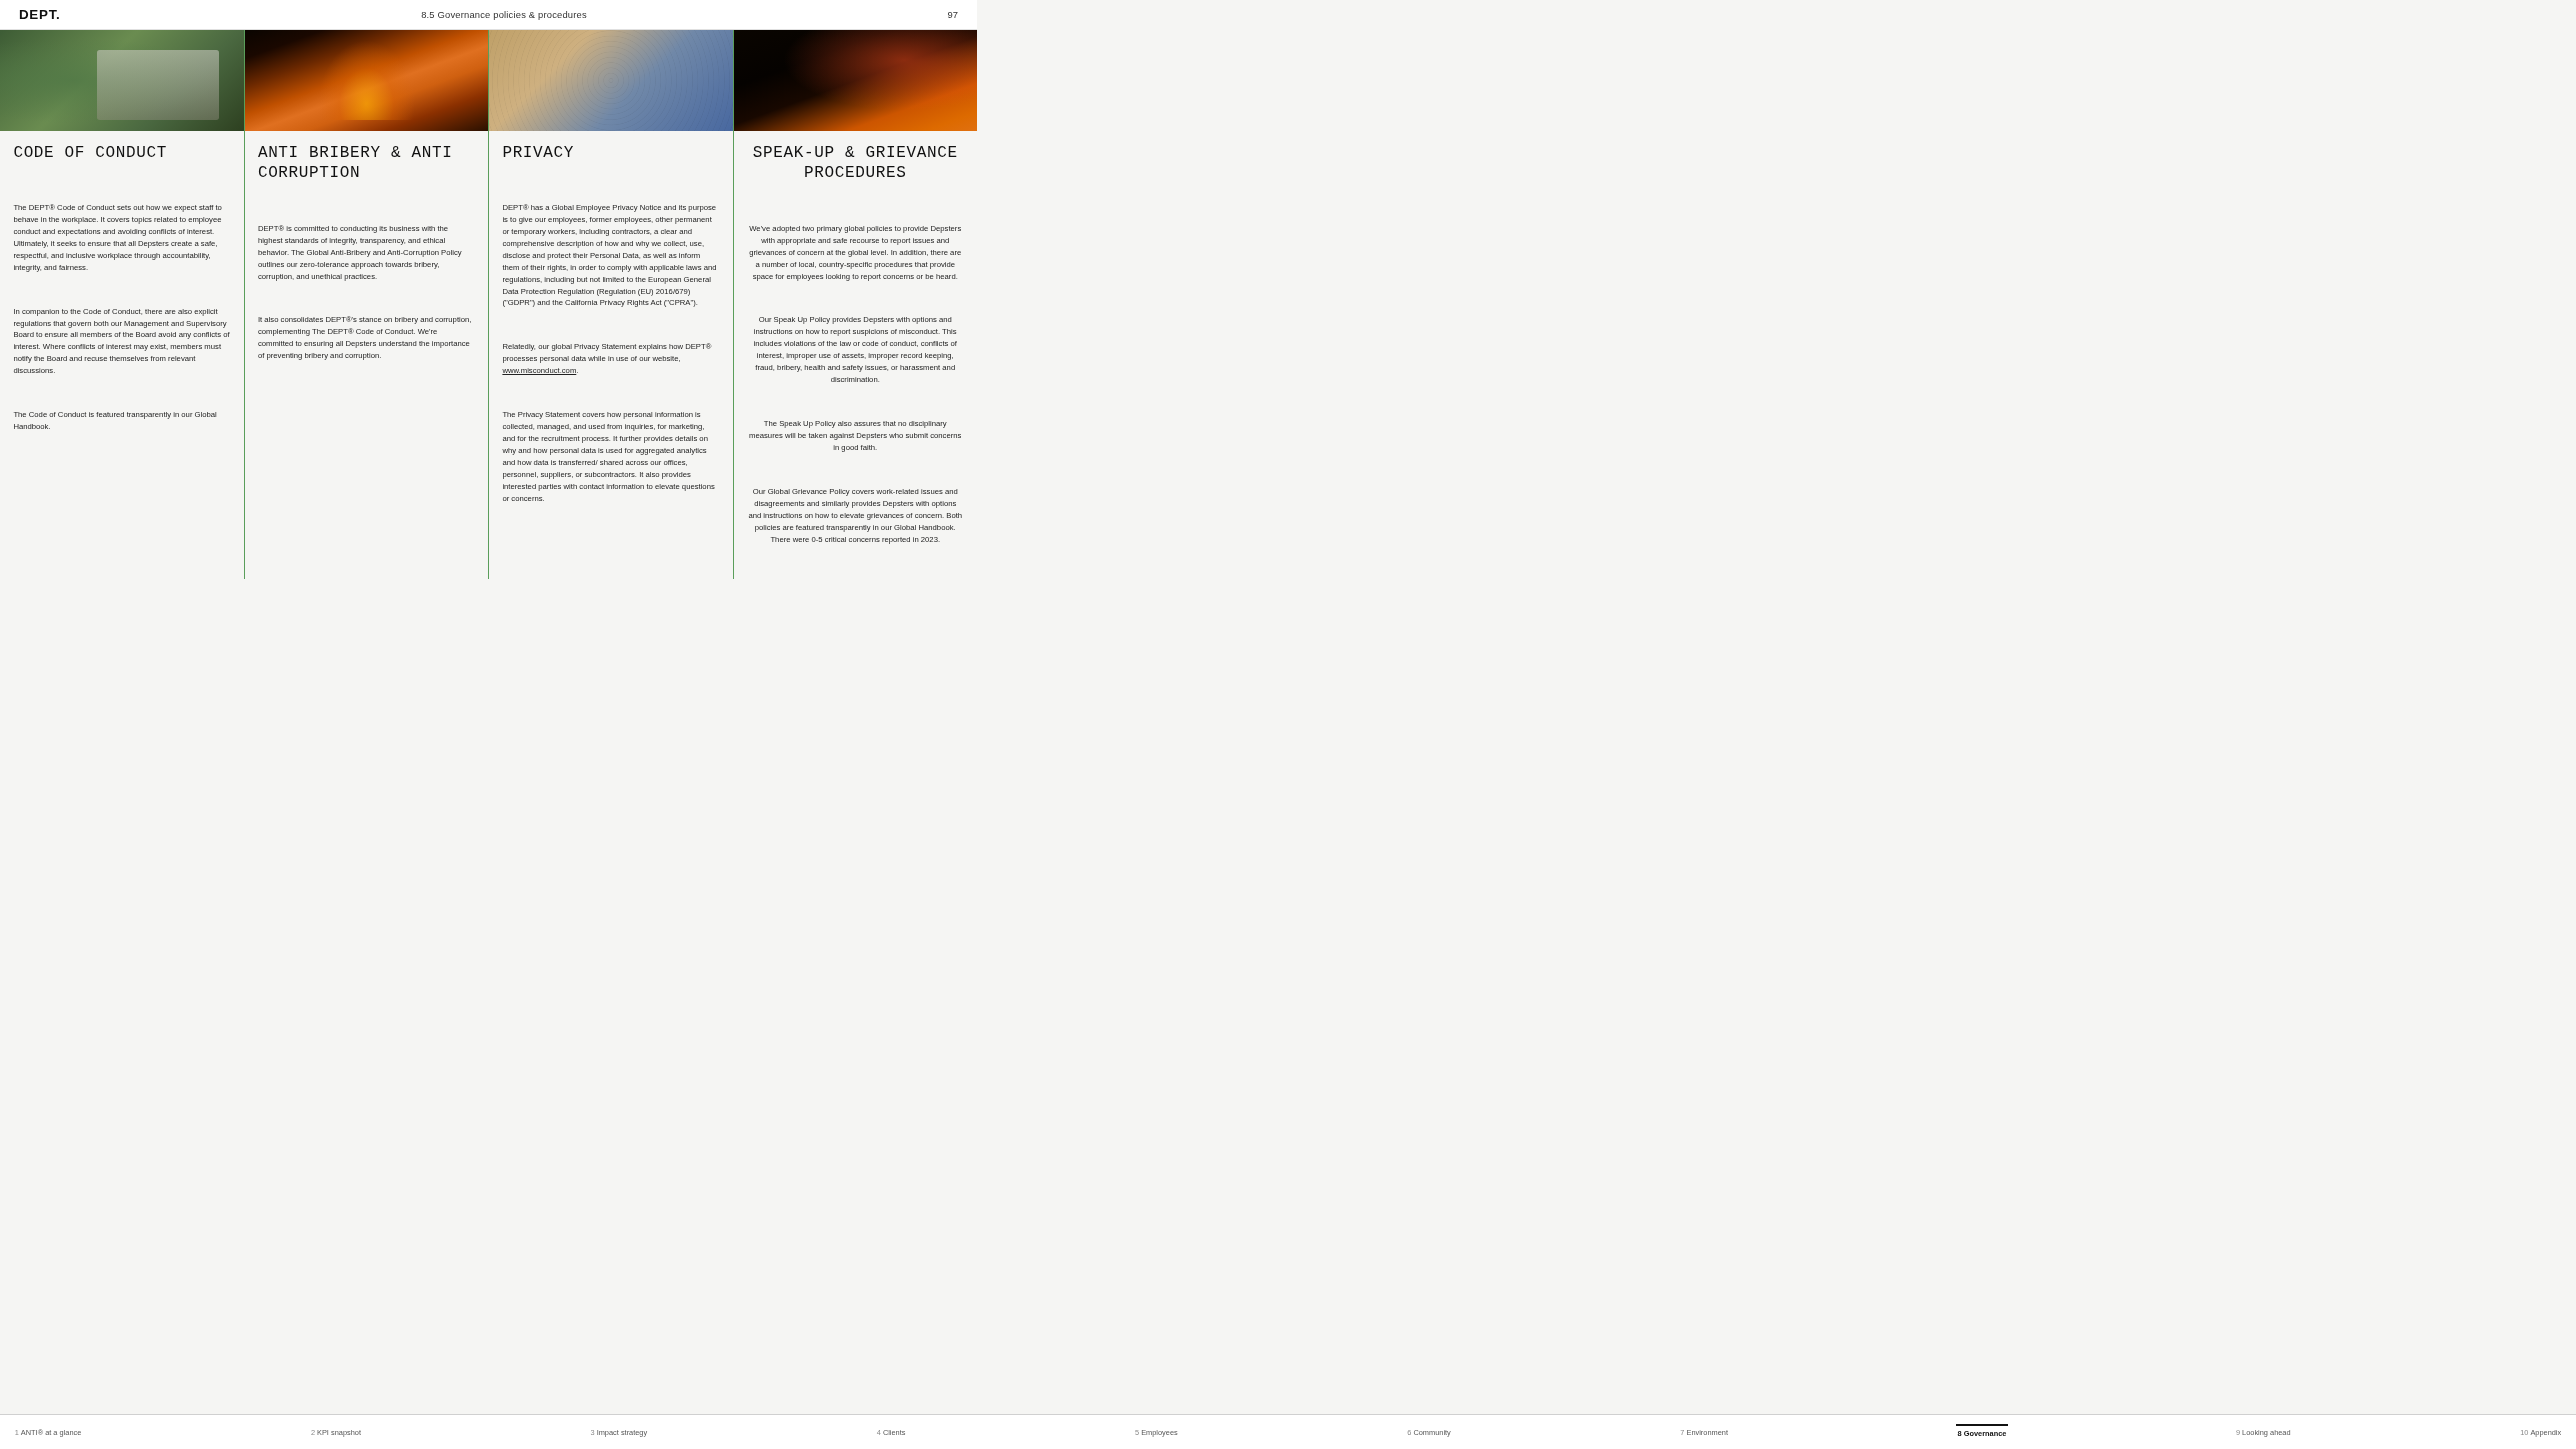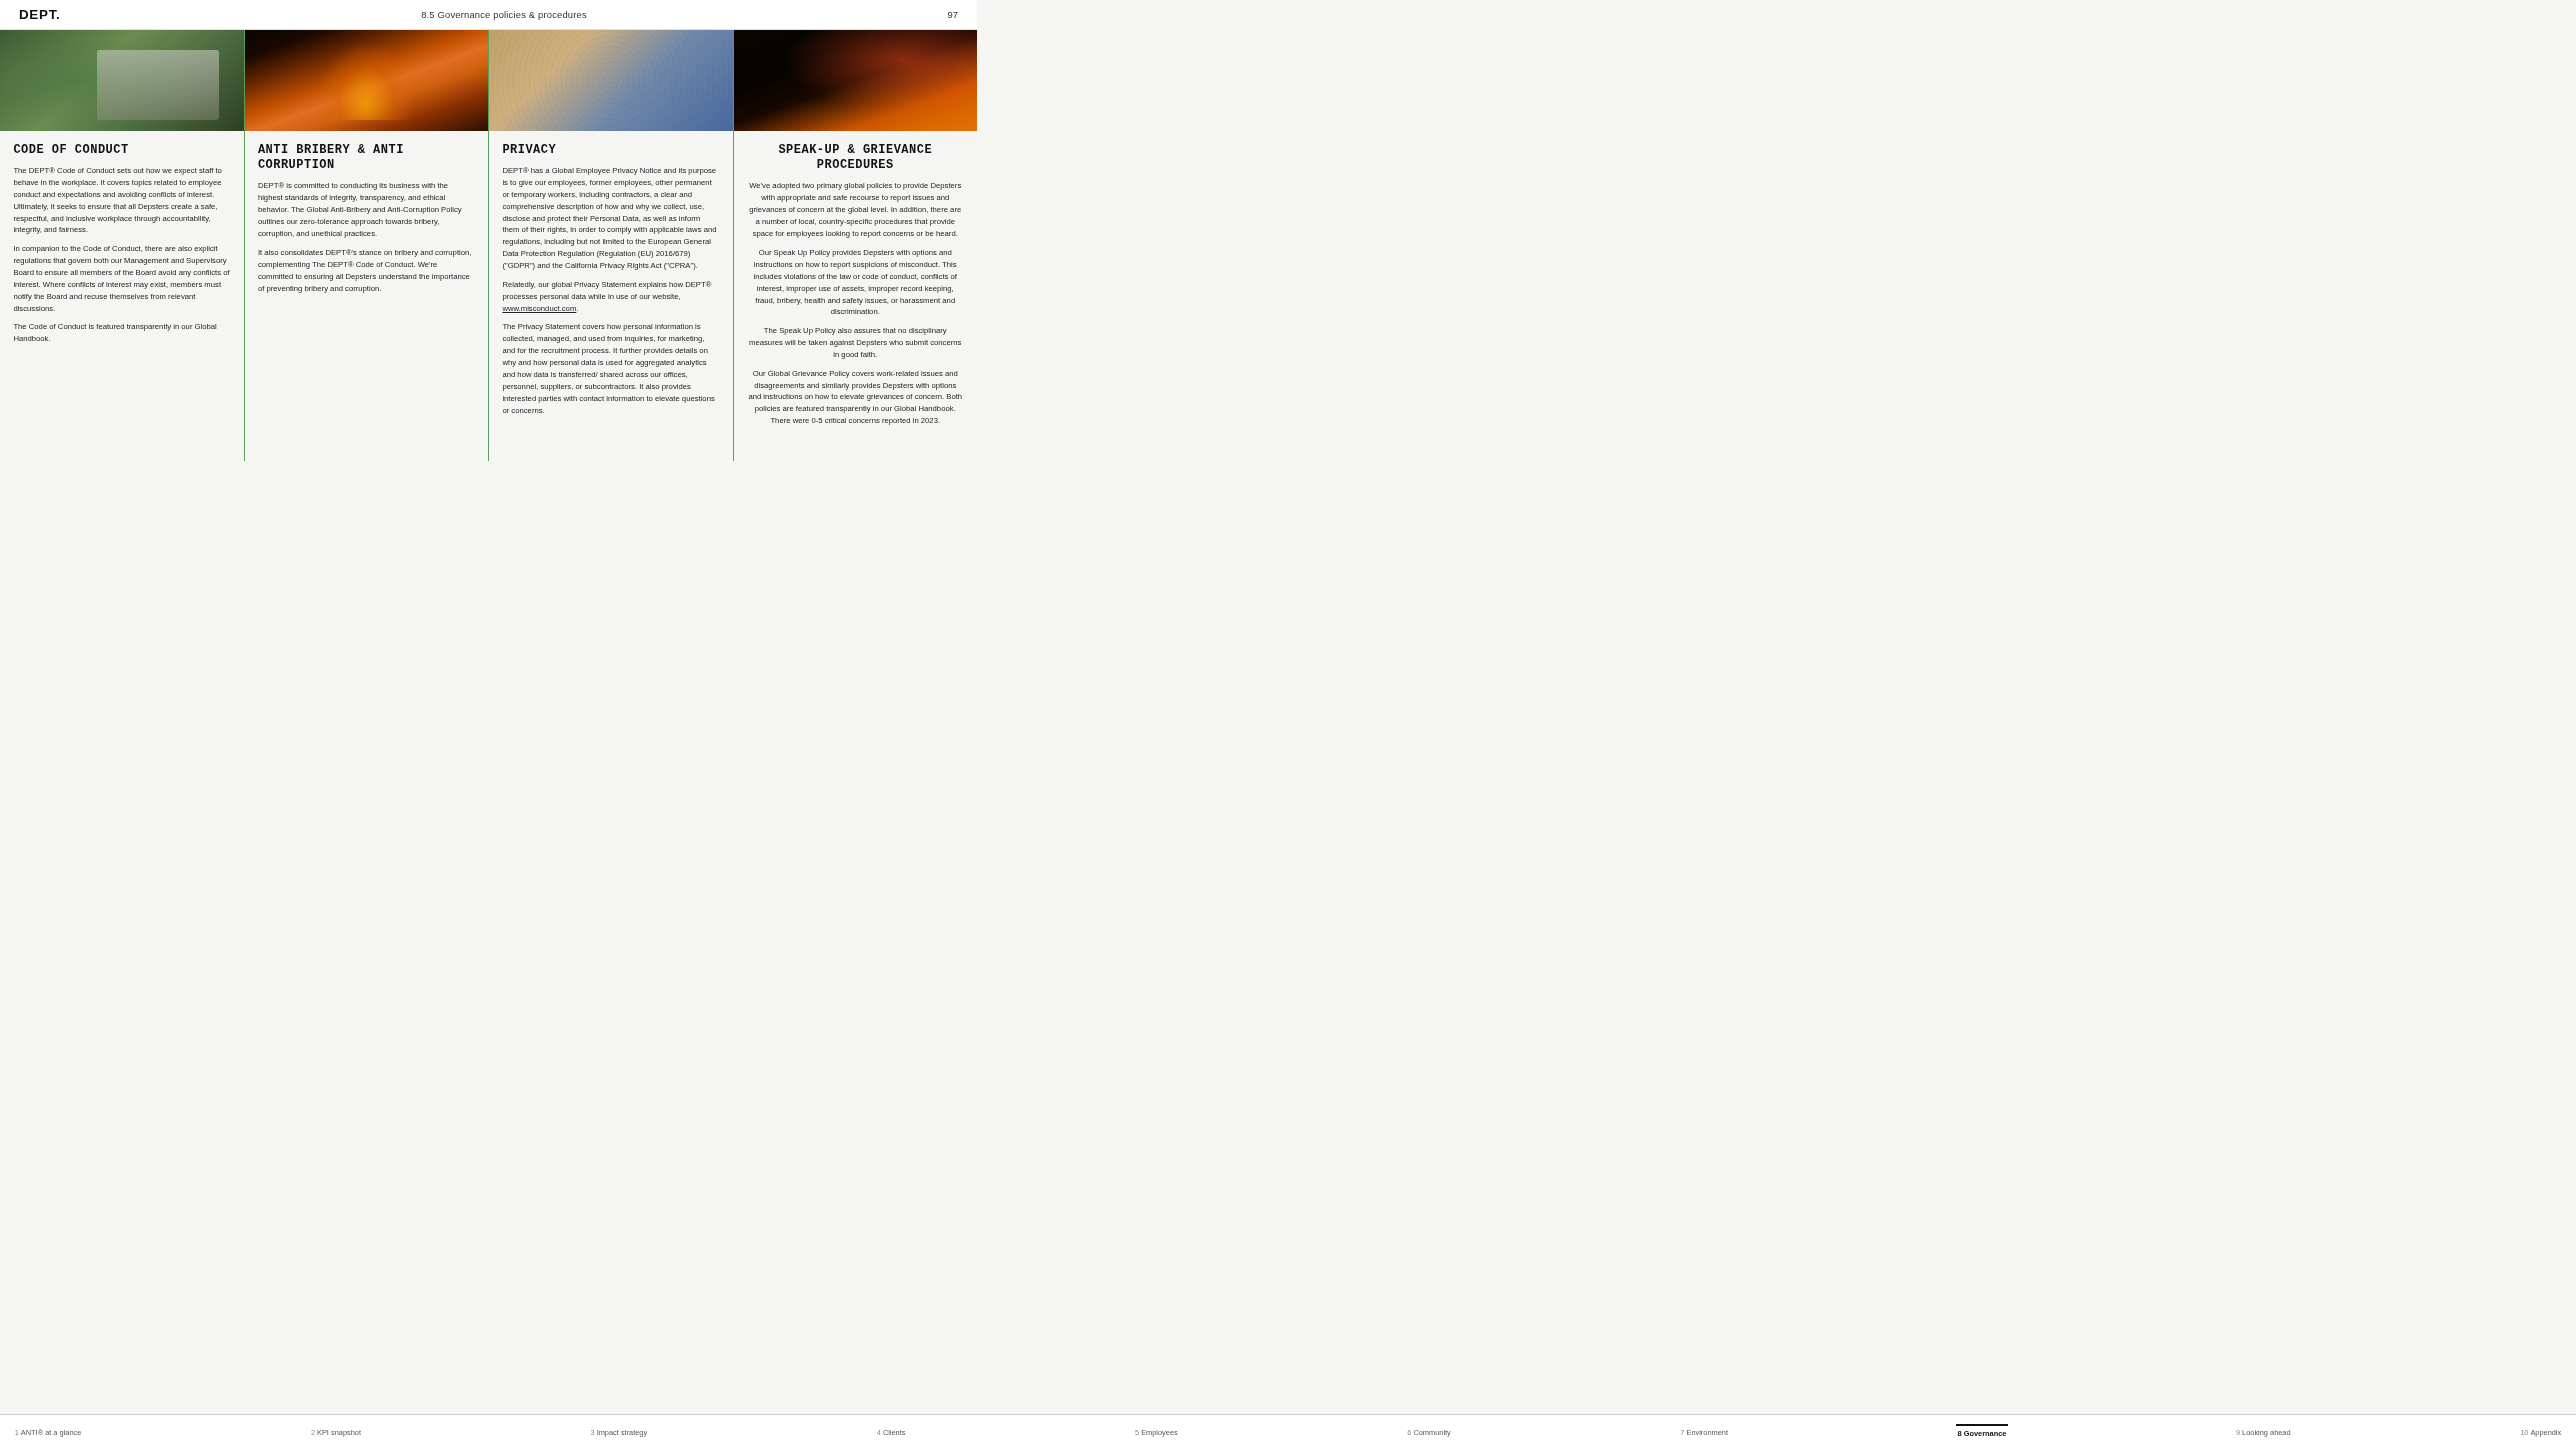--- a/index.html
+++ b/index.html
@@ -69,37 +69,38 @@
       height: 101px;
       object-fit: cover;
       display: block;
       overflow: hidden;
       position: relative;
     }
 
     
     .col-title {
       font-family: 'Courier New', Courier, monospace;
-      font-size: 12px;
-      font-weight: bold;
+      font-size: 16px;
+      font-weight: normal;
       color: #111;
       padding: 12px 13.4px 6.7px 13.4px;
       letter-spacing: 0.04em;
       line-height: 1.3;
     }
 
     
     .col-body {
       padding: 0 13.4px;
       font-size: 7.7px;
       line-height: 1.55;
       color: #222;
     }
     .col-body p {
       margin-bottom: 6.7px;
+      margin-top: 32px;
     }
     .col-body a {
       color: #222;
       text-decoration: underline;
     }
 
     
     .bottom-nav {
       display: flex;
       align-items: center;

